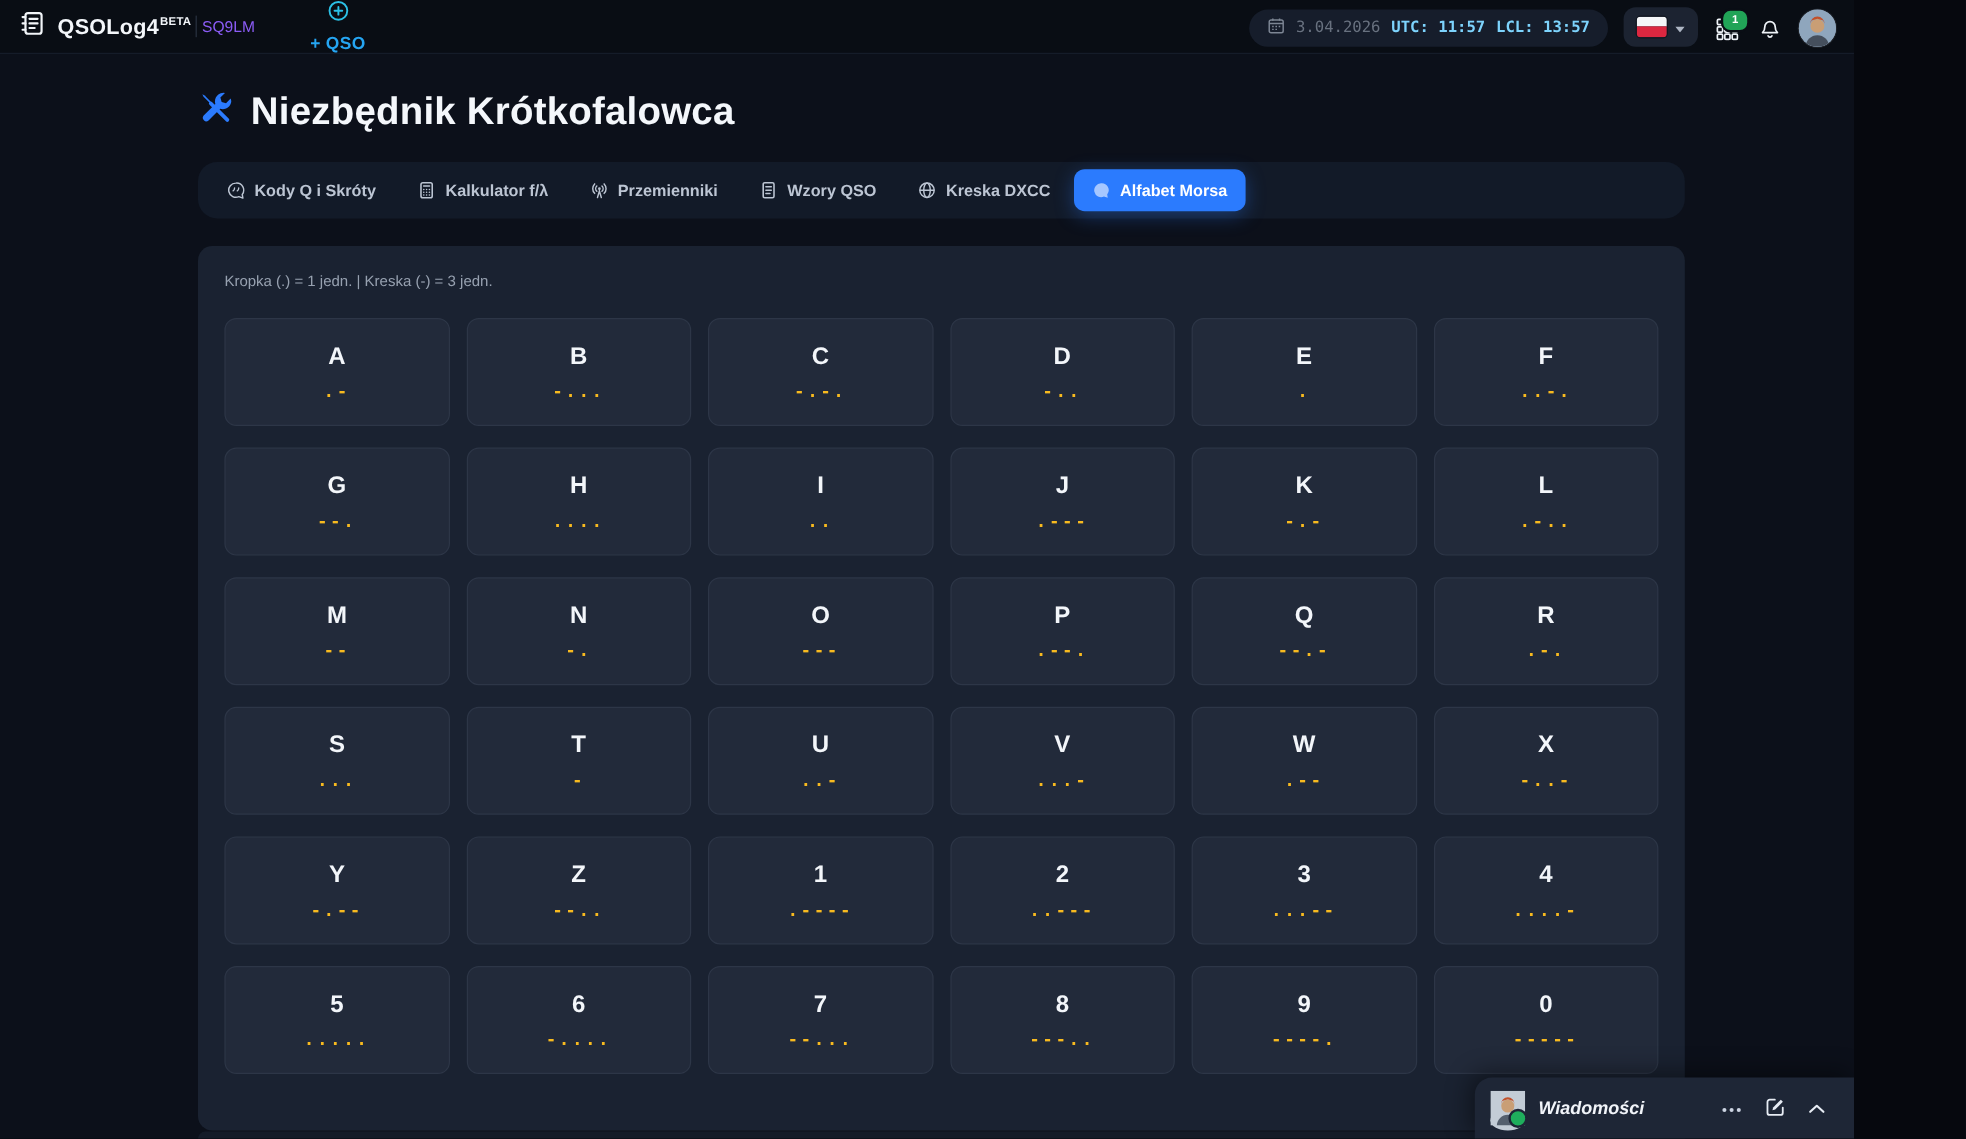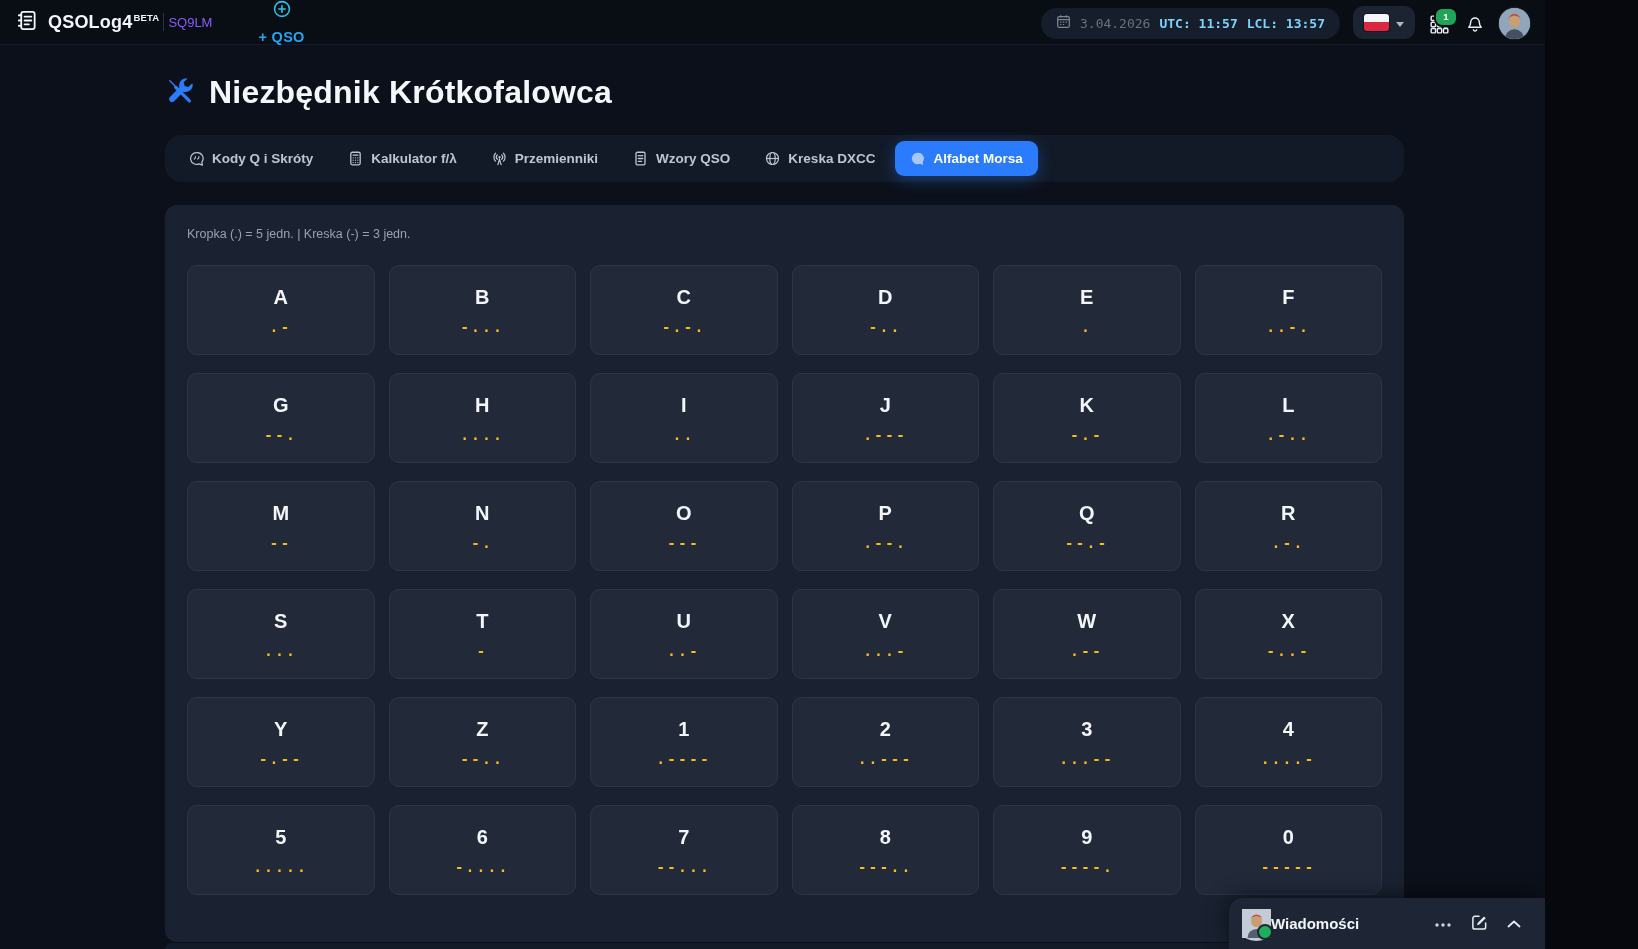--- a/index.html
+++ b/index.html
@@ -89,22 +89,22 @@
     color:#f8ba1f;letter-spacing:2.5px;line-height:1;
   }
   .next-card-peek{
     position:absolute;left:165px;top:943px;width:1239px;height:6px;
     background:#141b28;border-radius:10px 10px 0 0;
   }
   
   .chatbar{
     position:absolute;right:0;bottom:0;width:316px;height:51px;box-sizing:border-box;
     background:#1e2636;border-radius:14px 0 0 0;
-    display:flex;align-items:center;padding:0 24px 0 13px;
-    box-shadow:-4px -4px 20px rgba(0,0,0,.45);cursor:pointer;
+    display:flex;align-items:center;gap:11px;padding:0 24px 0 13px;
+    box-shadow:-4px -4px 20px rgba(0,0,0,.45);cursor:pointer;font-style:italic;
   }
   .chat-avatar{position:relative;width:29px;height:29px;flex:0 0 auto;}
   .chat-avatar .pic{width:29px;height:29px;border-radius:50%;overflow:hidden;background:#c3ccd6;}
   .status-dot{
     position:absolute;right:-2px;bottom:-2px;width:12px;height:12px;border-radius:50%;
     background:#1fae5c;border:2.5px solid #1e2636;box-sizing:content-box;
   }
   .chat-title{font-size:15px;font-weight:bold;color:#f1f4f9;}
   .chat-actions{margin-left:auto;display:flex;align-items:center;gap:19px;}
   .chat-actions .iconbtn{padding:0;}
@@ -276,21 +276,21 @@
           <svg viewBox="0 0 16 16" width="15" height="15">
             <path d="M8 1.8a6.2 6.2 0 1 0 2.6 11.9L14 14.8l-.5-3A6.2 6.2 0 0 0 8 1.8z" fill="#bcd5ff" opacity=".85"></path>
           </svg>
         </span>
         <span>Alfabet Morsa</span>
       </button>
     </nav>
 
   <section class="card">
     <div class="card-head">
-      <span class="card-hint">Kropka (.) = 5 jedn. | Kreska (-) = 3 jedn.</span>
+      <span class="card-hint">Kropka (.) = 1 jedn. | Kreska (-) = 3 jedn.</span>
     </div>
     <div class="morse-grid">
         <div class="cell">
           <span class="char">A</span>
           <span class="code">.-</span>
         </div>
         <div class="cell">
           <span class="char">B</span>
           <span class="code">-...</span>
         </div>

